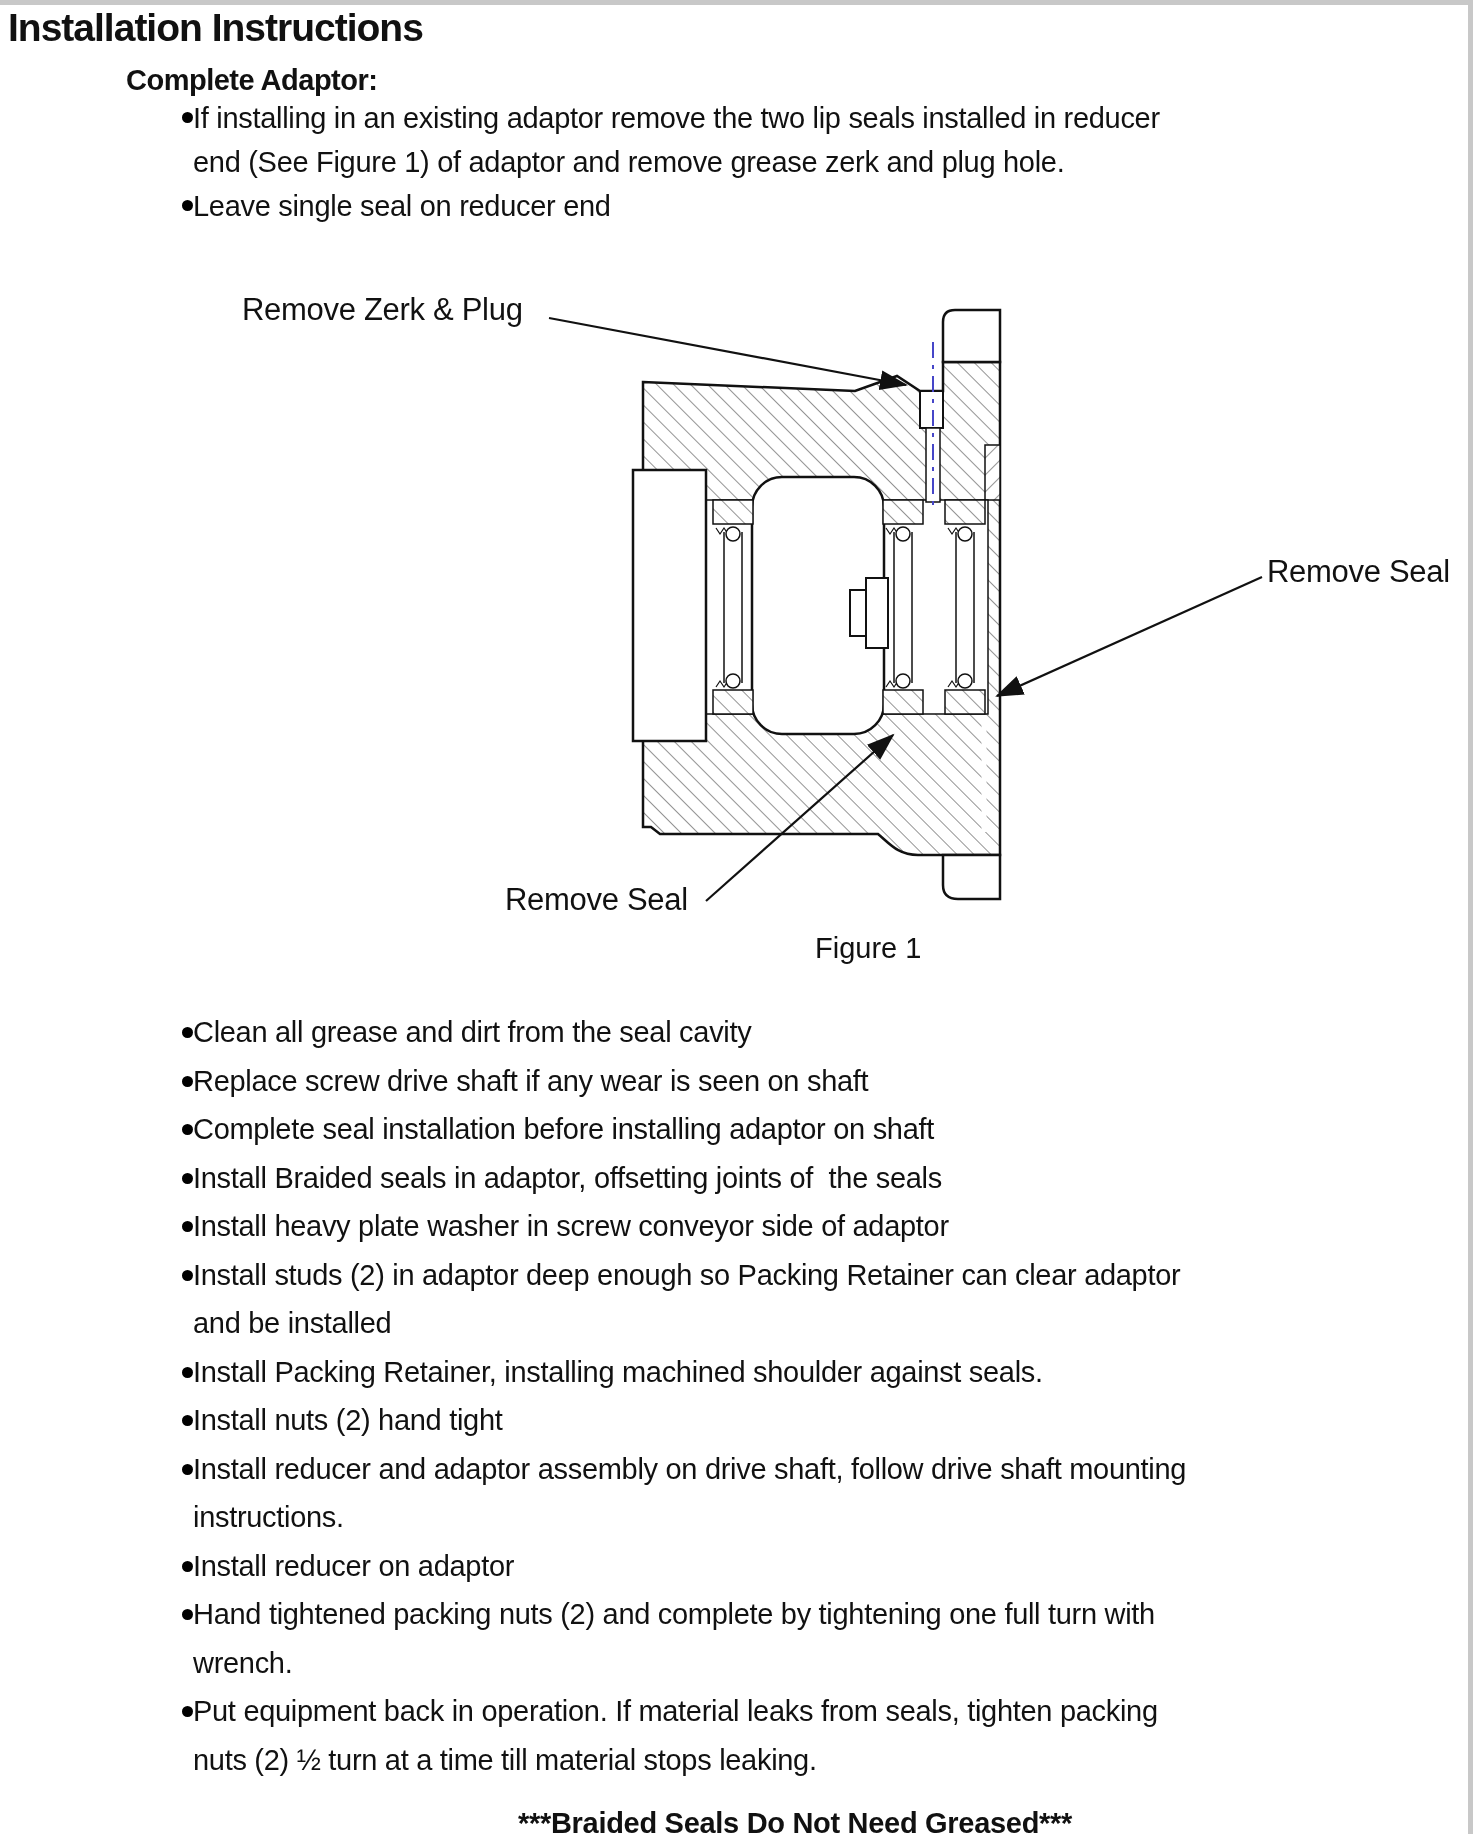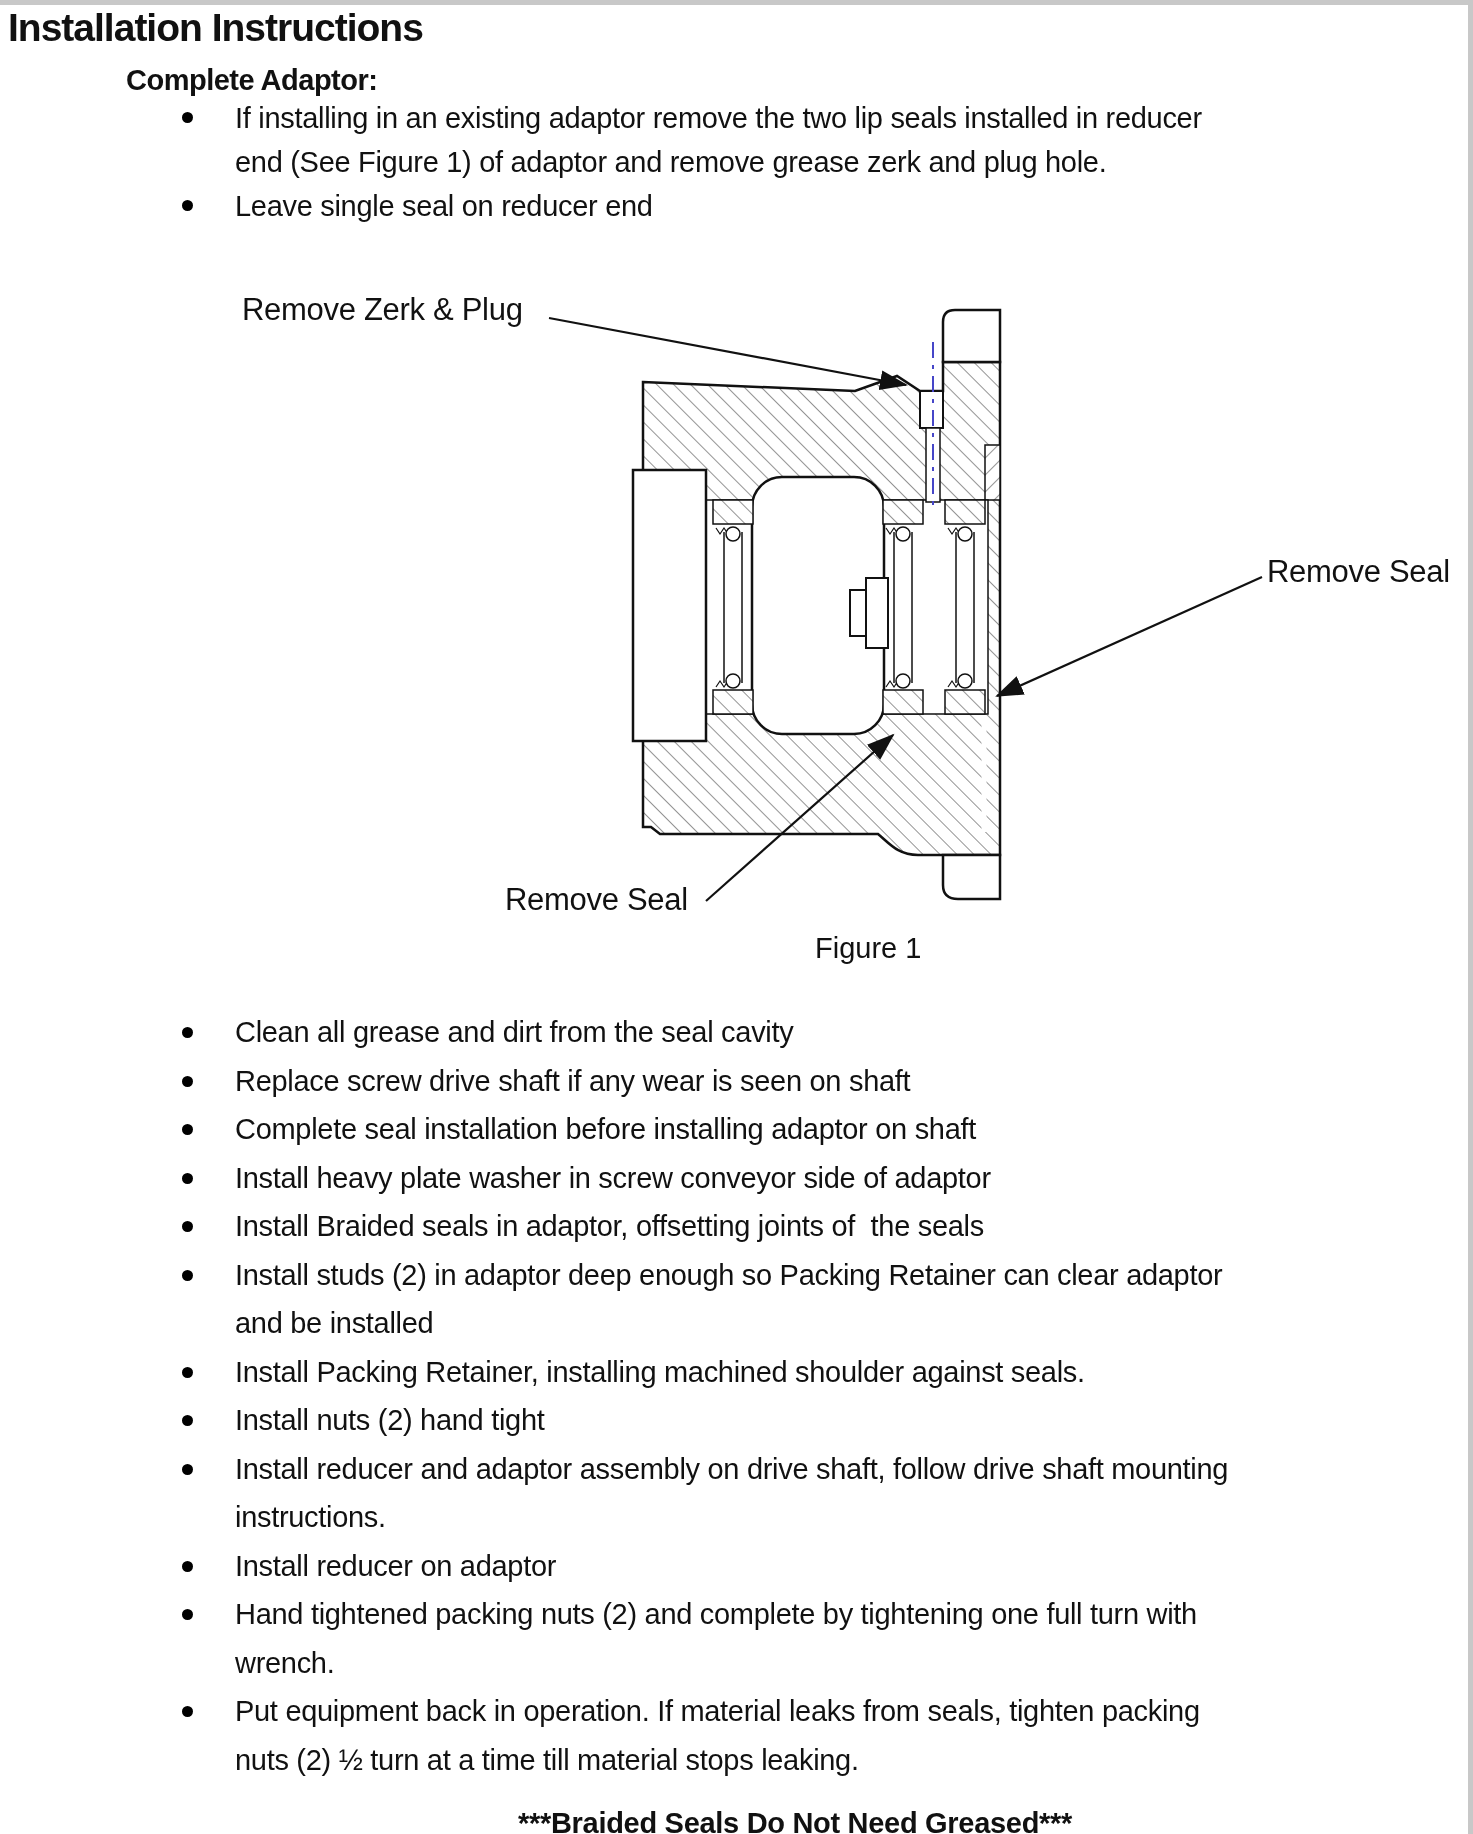--- a/index.html
+++ b/index.html
@@ -17,21 +17,21 @@
     position:absolute;top:64px;left:126px;margin:0;
     font-size:29px;font-weight:bold;letter-spacing:-0.5px;
   }
   ul.bullets{list-style:none;margin:0;padding:0;position:absolute;left:0;width:1460px;}
   .g1{top:96px;}
   .g2{top:1008px;}
   ul.bullets li{display:flex;align-items:flex-start;}
   .dot{flex:0 0 auto;width:11px;height:11px;border-radius:50%;background:#000;}
   .g1 .dot{margin:16px 0 0 182px;}
   .g2 .dot{margin:19px 0 0 182px;}
-  .btext{margin-left:42px;font-size:29px;letter-spacing:-0.3px;white-space:pre-wrap;}
+  .btext{font-size:29px;letter-spacing:-0.3px;white-space:pre-wrap;}
   .g1 .btext{line-height:44px;}
   .g2 .btext{line-height:48.5px;}
   .figure{position:absolute;top:250px;left:0;width:1473px;height:745px;}
   .figure svg{position:absolute;top:0;left:0;}
   .fig-label{position:absolute;font-size:31px;letter-spacing:-0.3px;white-space:nowrap;}
   .lbl-zerk{left:242px;top:42px;}
   .lbl-seal-right{left:1267px;top:304px;}
   .lbl-seal-bottom{left:505px;top:632px;}
   .fig-caption{position:absolute;left:815px;top:682px;font-size:29px;}
   .footer-note{
@@ -153,28 +153,28 @@
     <li>
     <span class="dot"></span>
     <div class="btext"><div>Replace screw drive shaft if any wear is seen on shaft</div></div>
   </li>
     <li>
     <span class="dot"></span>
     <div class="btext"><div>Complete seal installation before installing adaptor on shaft</div></div>
   </li>
     <li>
     <span class="dot"></span>
+    <div class="btext"><div>Install Braided seals in adaptor, offsetting joints of  the seals</div></div>
+  </li>
+    <li>
+    <span class="dot"></span>
     <div class="btext"><div>Install heavy plate washer in screw conveyor side of adaptor</div></div>
   </li>
     <li>
     <span class="dot"></span>
-    <div class="btext"><div>Install Braided seals in adaptor, offsetting joints of  the seals</div></div>
-  </li>
-    <li>
-    <span class="dot"></span>
     <div class="btext"><div>Install studs (2) in adaptor deep enough so Packing Retainer can clear adaptor</div><div>and be installed</div></div>
   </li>
     <li>
     <span class="dot"></span>
     <div class="btext"><div>Install Packing Retainer, installing machined shoulder against seals.</div></div>
   </li>
     <li>
     <span class="dot"></span>
     <div class="btext"><div>Install nuts (2) hand tight</div></div>
   </li>

